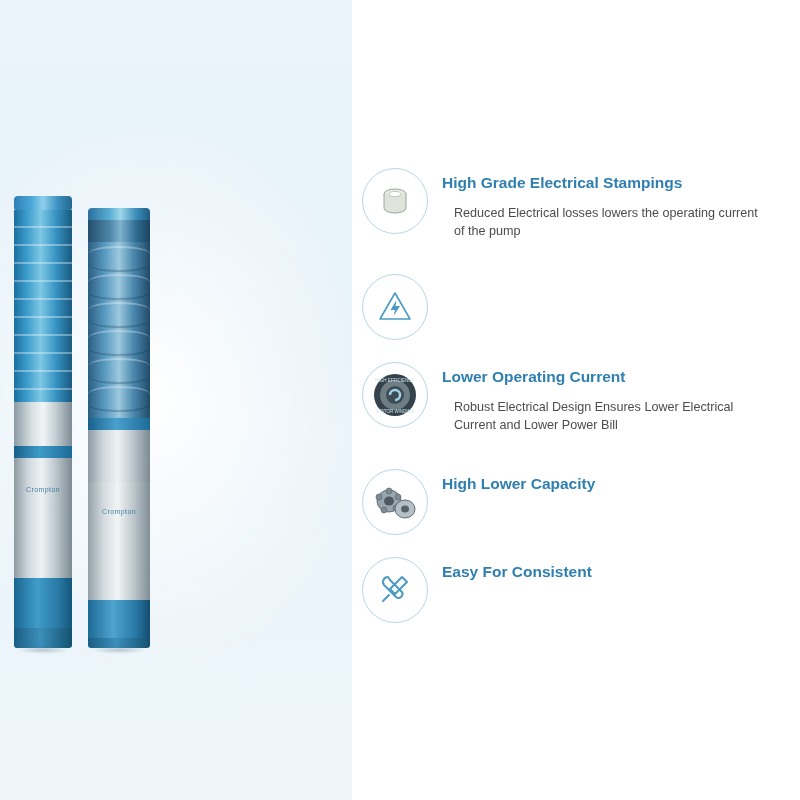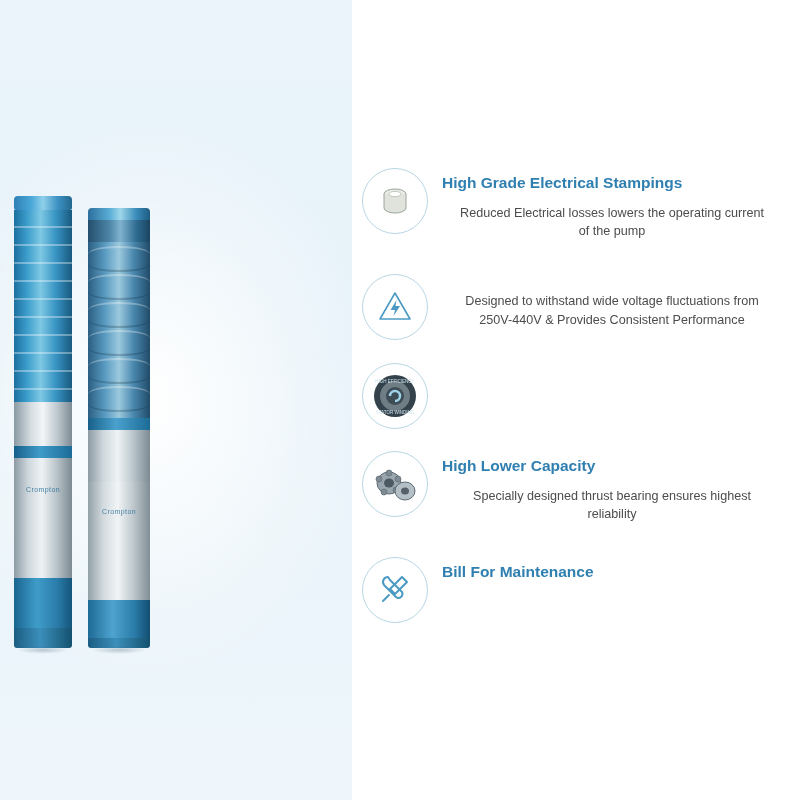--- a/index.html
+++ b/index.html
@@ -193,21 +193,20 @@
     font-size: 15.5px;
     font-weight: bold;
     margin: 0 0 5px 0;
     line-height: 1.15;
   }
   .feature-desc {
     color: #4c4c4c;
     font-size: 12.6px;
     line-height: 1.45;
     margin: 12px;
-    text-align: center;
   }
 </style>
 </head>
 <body>
 
 <div class="canvas">
 
   <div class="product-panel">
     <div class="glow"></div>
 
@@ -273,34 +272,37 @@
       </div>
 
       <div class="feature">
         <div class="feature-icon">
           <svg width="38" height="38" viewBox="0 0 38 38">
             <path d="M19 5 L34 31 H4 Z" fill="none" stroke="#4b9ac4" stroke-width="1.6" stroke-linejoin="round"></path>
             <path d="M20.5 12 L14.5 22 H19 L17.5 28 L24 18 H19.5 Z" fill="#4b9ac4"></path>
           </svg>
         </div>
         <div class="feature-text">
-          <p class="feature-desc">Designed to withstand wide voltage fluctuations from 250V-440V &amp; Provides Consistent Performance</p>
         </div>
       </div>
 
       <div class="feature">
         <div class="feature-icon">
           <svg width="46" height="46" viewBox="0 0 46 46">
             <circle cx="23" cy="23" r="21" fill="#33424b"></circle>
             <circle cx="23" cy="23" r="15" fill="#6f7d85"></circle>
             <circle cx="23" cy="23" r="9" fill="#3d4c55"></circle>
             <path d="M18 23 a5 5 0 1 1 5 5" fill="none" stroke="#9fd3e8" stroke-width="2.5"></path>
             <text x="23" y="10" font-size="4.5" fill="#cfe3ec" text-anchor="middle" font-family="Liberation Sans, sans-serif">HIGH EFFICIENCY</text>
             <text x="23" y="41" font-size="4.5" fill="#cfe3ec" text-anchor="middle" font-family="Liberation Sans, sans-serif">STATOR WINDING</text>
           </svg>
+        </div>
+        <div class="feature-text">
+          <p class="feature-title">Lower Operating Current</p>
+          <p class="feature-desc">Robust Electrical Design Ensures Lower Electrical Current and Lower Power Bill</p>
         </div>
       </div>
 
       <div class="feature">
         <div class="feature-icon">
           <svg width="46" height="42" viewBox="0 0 46 42">
             <ellipse cx="17" cy="20" rx="12" ry="11" fill="#9aa6ae" stroke="#5e6b74" stroke-width="1"></ellipse>
             <ellipse cx="17" cy="20" rx="5" ry="4.5" fill="#4d5962"></ellipse>
             <g fill="#7e8b94" stroke="#5e6b74" stroke-width="0.7">
               <circle cx="17" cy="10" r="3"></circle>
@@ -308,34 +310,33 @@
               <circle cx="24" cy="27" r="3"></circle>
               <circle cx="12" cy="29" r="3"></circle>
               <circle cx="7" cy="16" r="3"></circle>
             </g>
             <ellipse cx="33" cy="28" rx="10" ry="9" fill="#b4bfc6" stroke="#5e6b74" stroke-width="1"></ellipse>
             <ellipse cx="33" cy="28" rx="4" ry="3.5" fill="#566068"></ellipse>
           </svg>
         </div>
         <div class="feature-text">
           <p class="feature-title">High Lower Capacity</p>
-          <p class="feature-desc">Specially designed thrust bearing ensures highest reliability</p>
         </div>
       </div>
 
       <div class="feature">
         <div class="feature-icon">
           <svg width="40" height="40" viewBox="0 0 40 40">
             <g stroke="#4b9ac4" stroke-width="2" fill="none" stroke-linecap="round" stroke-linejoin="round">
               <path d="M13 7 a5 5 0 0 0 -4 8 l12 12 a4 4 0 0 0 6 -5 L15 10 Z"></path>
               <path d="M27 7 l5 5 -12 12 -5 -5 Z"></path>
               <path d="M14 25 l-6 6"></path>
             </g>
           </svg>
         </div>
         <div class="feature-text">
-          <p class="feature-title">Bill For Maintenance</p>
+          <p class="feature-title">Easy For Consistent</p>
         </div>
       </div>
 
     </div>
   </div>
 </div>
 
 </body></html>

